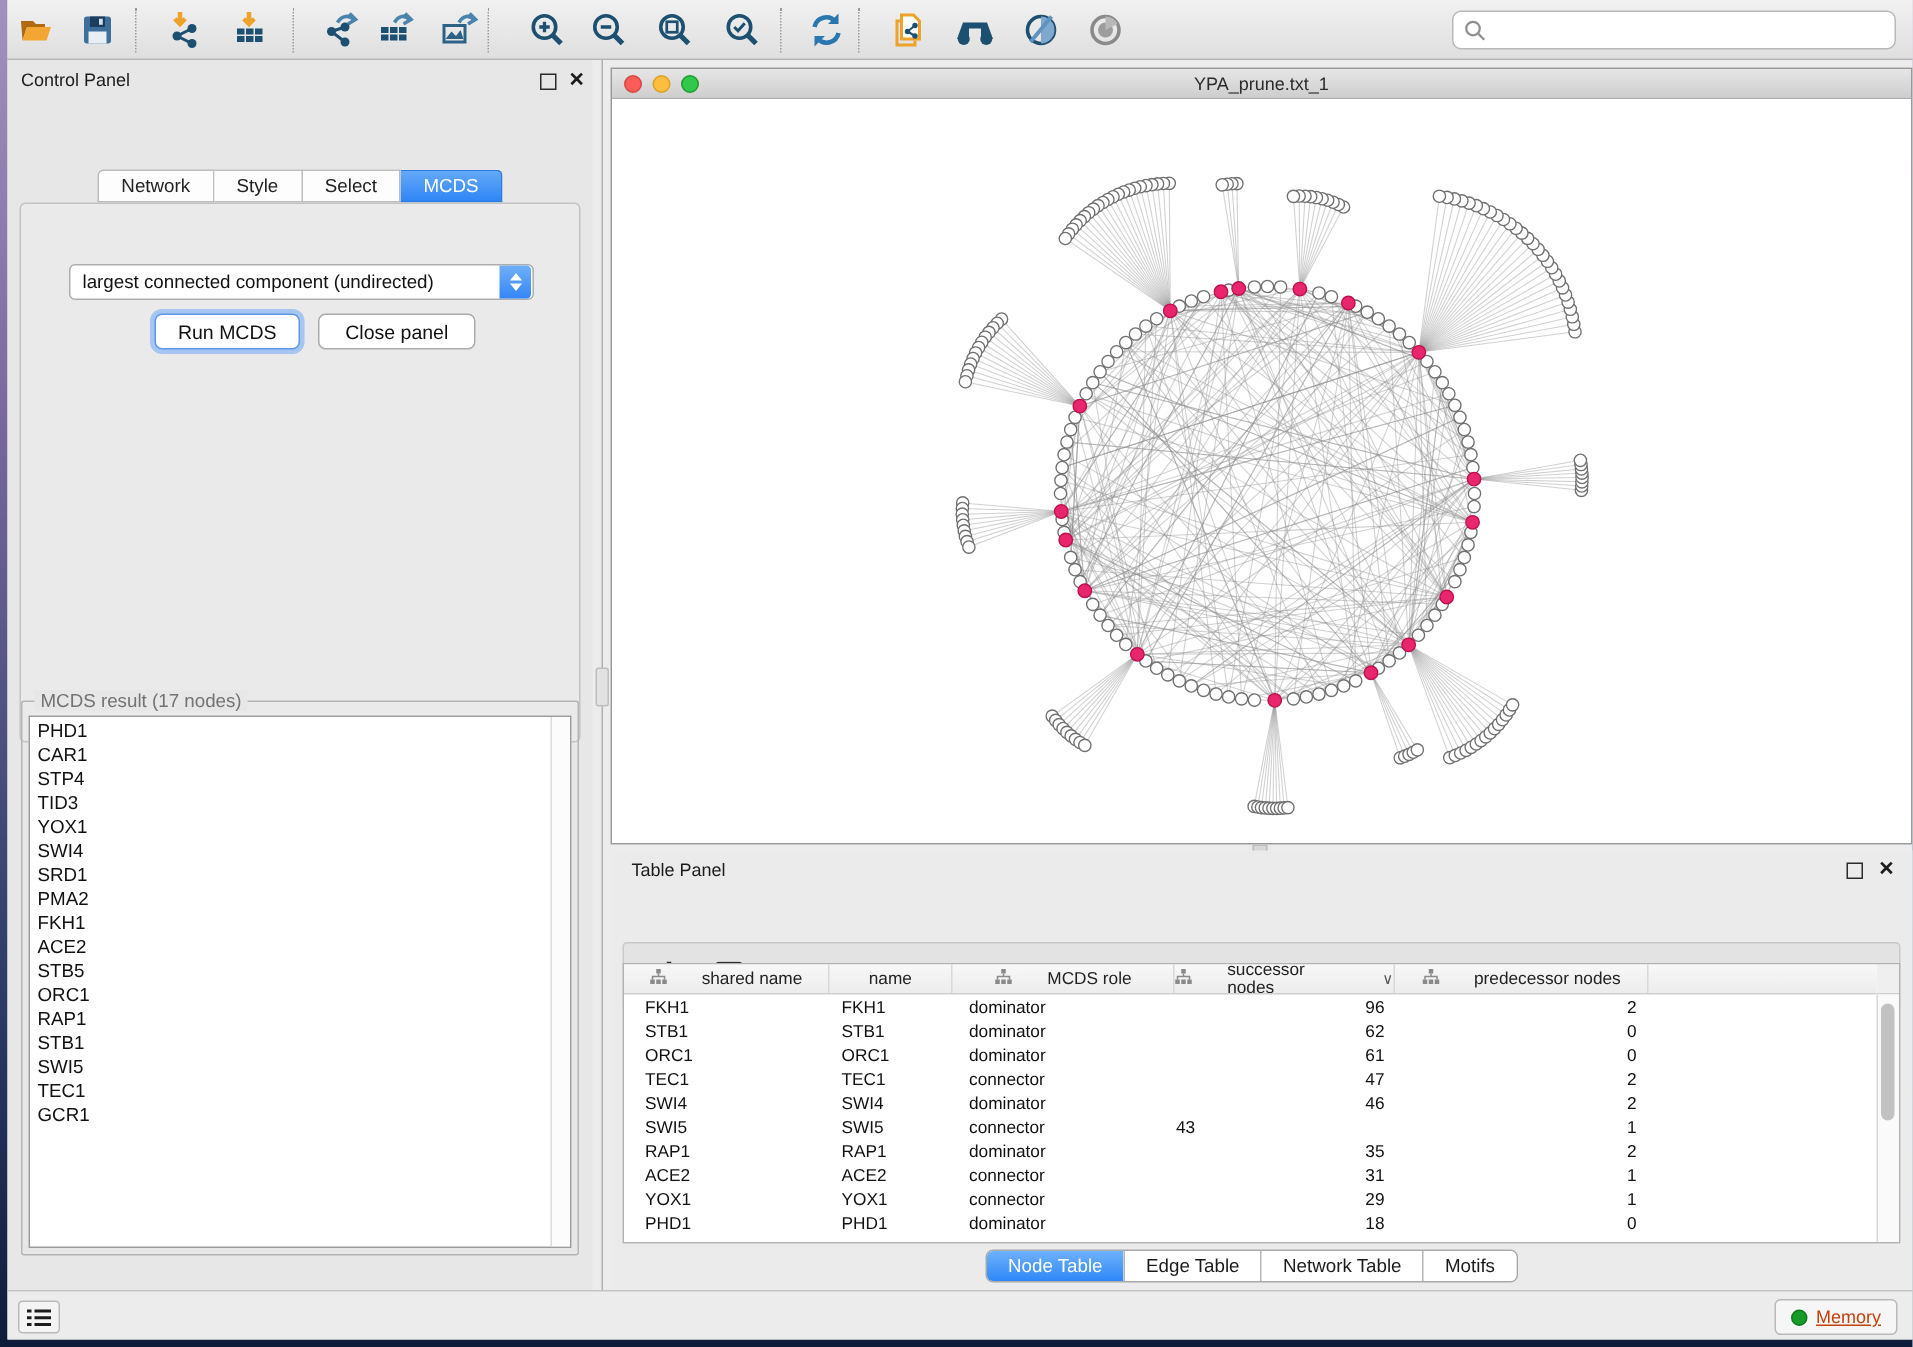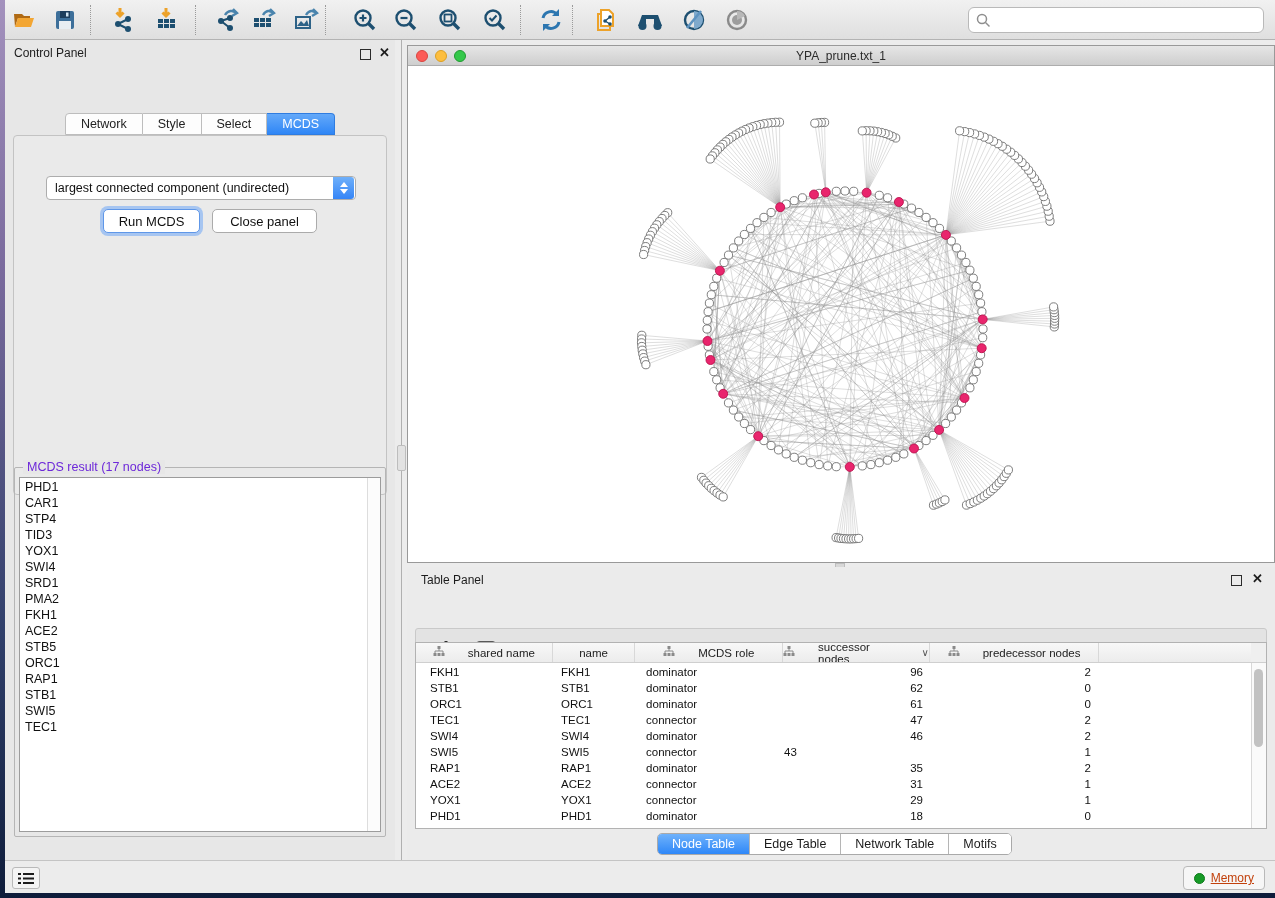--- a/index.html
+++ b/index.html
@@ -42,21 +42,21 @@
     background:linear-gradient(#6fb0fa,#3585f7); display:flex; flex-direction:column; align-items:center; justify-content:center; gap:2px; }
   .tri-up { width:0; height:0; border-left:4px solid transparent; border-right:4px solid transparent; border-bottom:5px solid #fff; }
   .tri-dn { width:0; height:0; border-left:4px solid transparent; border-right:4px solid transparent; border-top:5px solid #fff; }
   .btnrow { position:absolute; left:0; top:73px; width:100%; height:24px; }
   .pbtn { position:absolute; height:24px; background:#fff; border:1px solid #ababab; border-radius:5px;
     font-size:13px; color:#111; display:flex; align-items:center; justify-content:center; }
   .pbtn.focusring { border-color:#5f97e8; box-shadow:0 0 0 3px rgba(110,165,245,.55); }
 
   .groupbox { position:absolute; left:9px; top:427px; width:372px; height:370px;
     border:1px solid #b5b5b5; border-radius:2px; }
-  .gb-title { position:absolute; left:8px; top:-8px; background:#e7e7e7; padding:0 4px; font-size:12.5px; color:#6d28d9; }
+  .gb-title { position:absolute; left:8px; top:-8px; background:#e7e7e7; padding:0 4px; font-size:12.5px; color:#737373; }
   .listbox { position:absolute; left:4px; top:9px; right:4px; bottom:4px; background:#fff; border:1px solid #9c9c9c; overflow:hidden; }
   .listitems { position:absolute; left:0; top:1px; right:14px; bottom:0; }
   .listitem { font-size:12.5px; color:#111; line-height:16px; padding-left:5px; }
   .list-scroll { position:absolute; right:0; top:0; bottom:0; width:13px; background:#fcfcfc; border-left:1px solid #ddd; }
 
   .vsplit { position:absolute; left:396px; top:40px; width:1px; height:820px; background:#b0b0b0; }
   .vsplit-handle { position:absolute; left:392px; top:445px; width:9px; height:26px; background:#e2e2e2; border:1px solid #bdbdbd; border-radius:2px; }
 
   
   .net-window { position:absolute; left:402px; top:45px; width:868px; height:518px; border:1px solid #999; background:#fff; }
@@ -297,20 +297,21 @@
             <div class="listitem">SRD1</div>
             <div class="listitem">PMA2</div>
             <div class="listitem">FKH1</div>
             <div class="listitem">ACE2</div>
             <div class="listitem">STB5</div>
             <div class="listitem">ORC1</div>
             <div class="listitem">RAP1</div>
             <div class="listitem">STB1</div>
             <div class="listitem">SWI5</div>
             <div class="listitem">TEC1</div>
+            <div class="listitem">GCR1</div>
           </div>
         <div class="list-scroll"></div>
       </div>
     </div>
   </div>
 
   <div class="vsplit"></div>
   <div class="vsplit-handle"></div>
 
   <div class="net-window">

